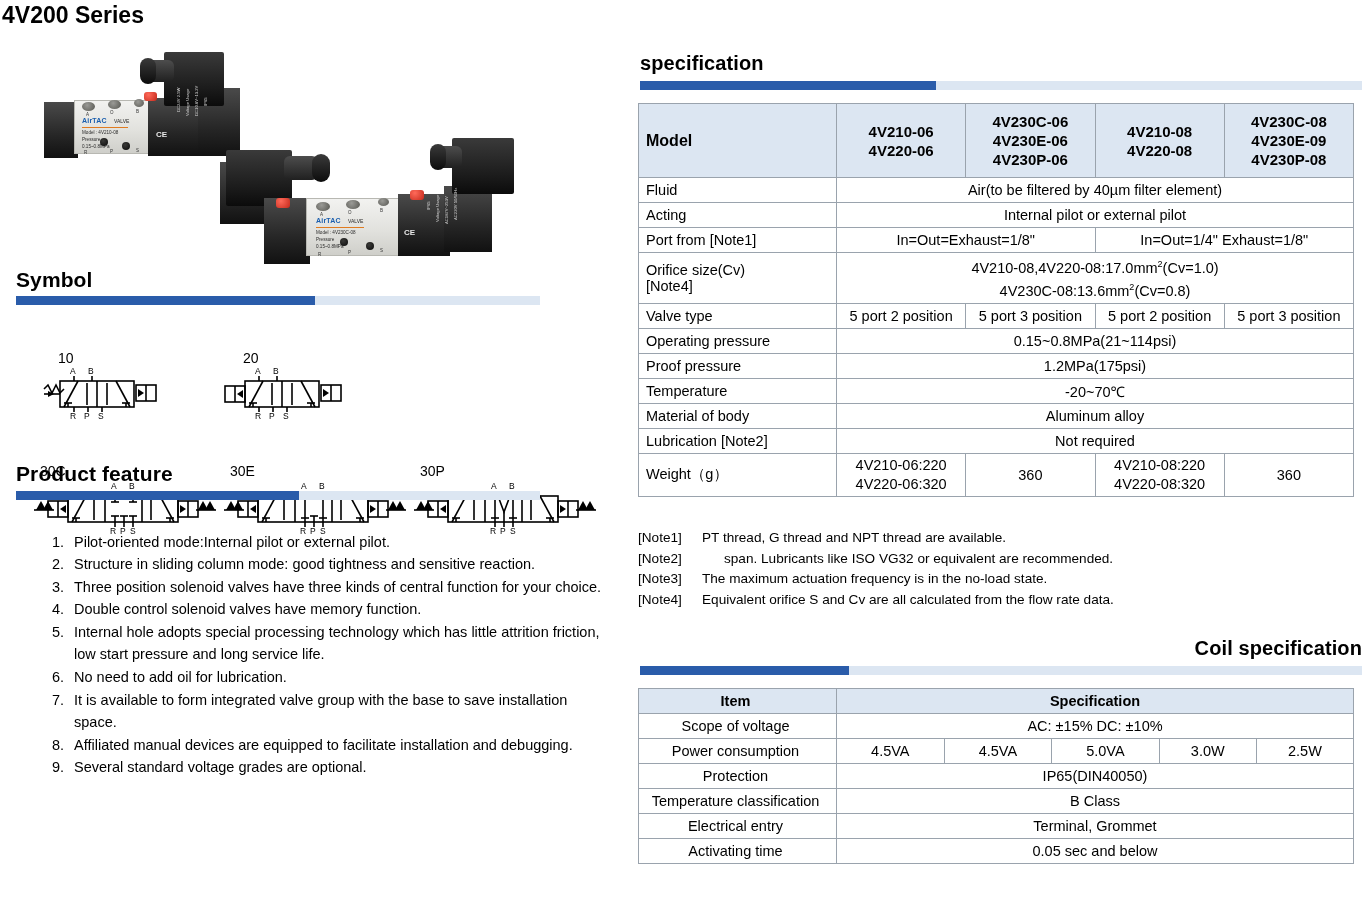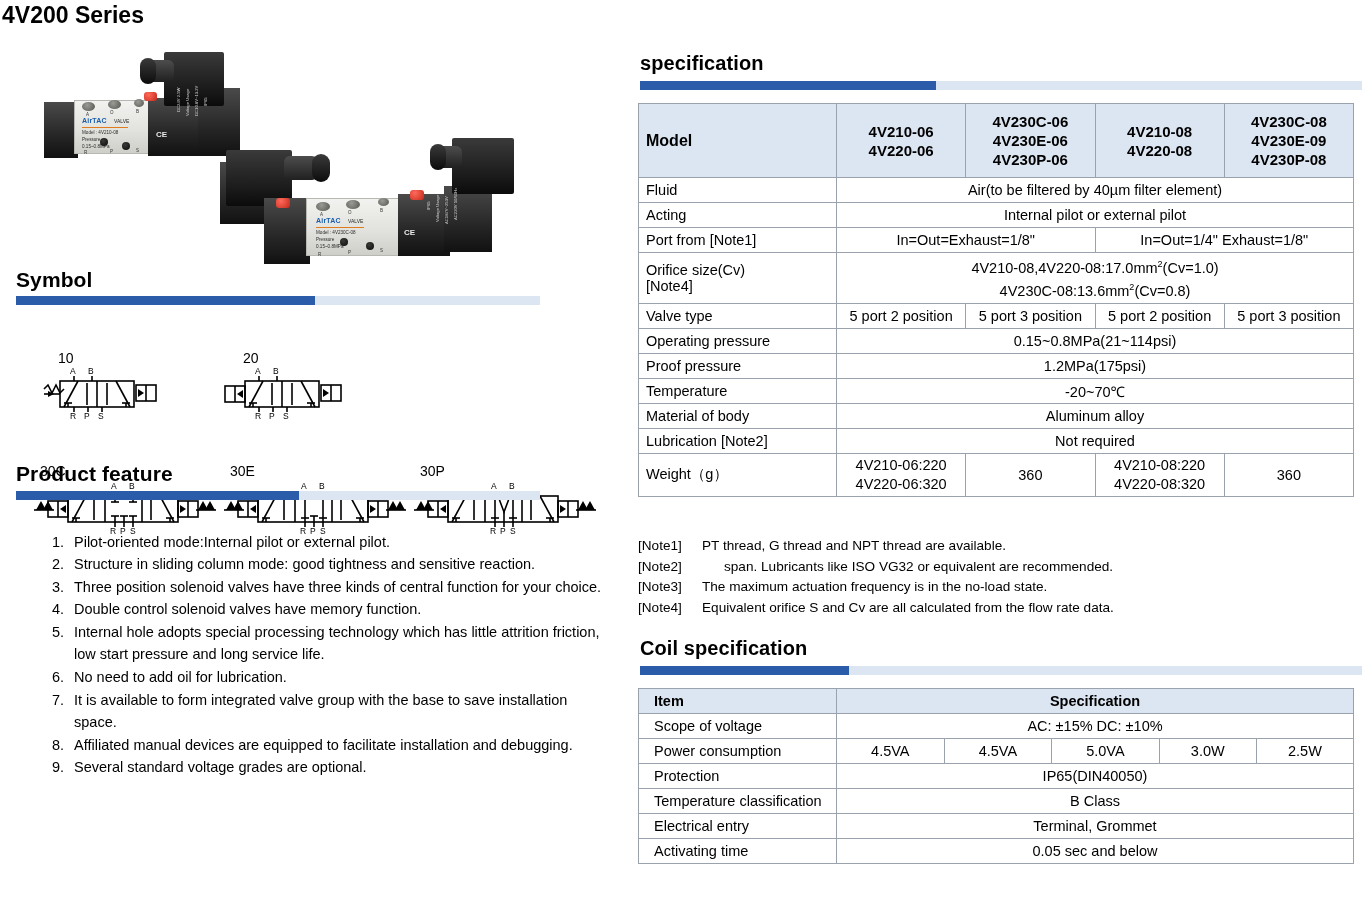--- a/index.html
+++ b/index.html
@@ -68,36 +68,36 @@
     text-align: left; padding-left: 7px; width: 198px;
   }
   .spec-table thead th { background: #dce6f2; font-weight: bold; font-size: 15px;
     line-height: 19px; height: 74px; }
   .spec-table thead th.lbl { font-size: 16px; }
   .spec-table tbody td { height: 25px; }
   .spec-table .two-line { line-height: 19px; }
   sup { font-size: 9px; vertical-align: super; }
 
   .notes { position: absolute; left: 8px; top: 528px; width: 722px;
-    font-size: 13.6px; line-height: 19.5px; margin-top: 8px; }
+    font-size: 13.6px; line-height: 19.5px; }
   .note { position: relative; padding-left: 64px; margin-bottom: 1px; }
   .note .tag { position: absolute; left: 0; top: 0; }
   .note .cont { display: block; padding-left: 22px; }
 
-  .coil-head { position: absolute; left: 10px; top: 637px; width: 722px; }
+  .coil-head { position: absolute; left: 10px; top: 637px; width: 722px; text-align: right; }
   .coil-head .sec-title { font-size: 20px; }
   .coil-head .accent { margin-top: 6px; }
   .coil-head .accent > i { width: 29%; }
 
   .coil-table { position: absolute; left: 8px; top: 688px; width: 716px; }
   .coil-table td, .coil-table th {
     border: 1px solid #9aa3ad; padding: 2px 4px; text-align: center;
     vertical-align: middle; font-weight: normal; height: 25px;
   }
-  .coil-table td.lbl, .coil-table th.lbl { text-align: left; padding-left: 15px; width: 198px; }
+  .coil-table td.lbl, .coil-table th.lbl { text-align: center; padding-left: 0; width: 198px; }
   .coil-table thead th { background: #dce6f2; font-weight: bold; }
 
   
   svg { display: block; }
   .vs { stroke: #000; fill: none; stroke-width: 1.6; }
   .vsf { fill: #000; stroke: none; }
   .vst { font-size: 8.5px; fill: #000; font-family: "Liberation Sans", sans-serif; }
 
   
   .valve { position: absolute; }

